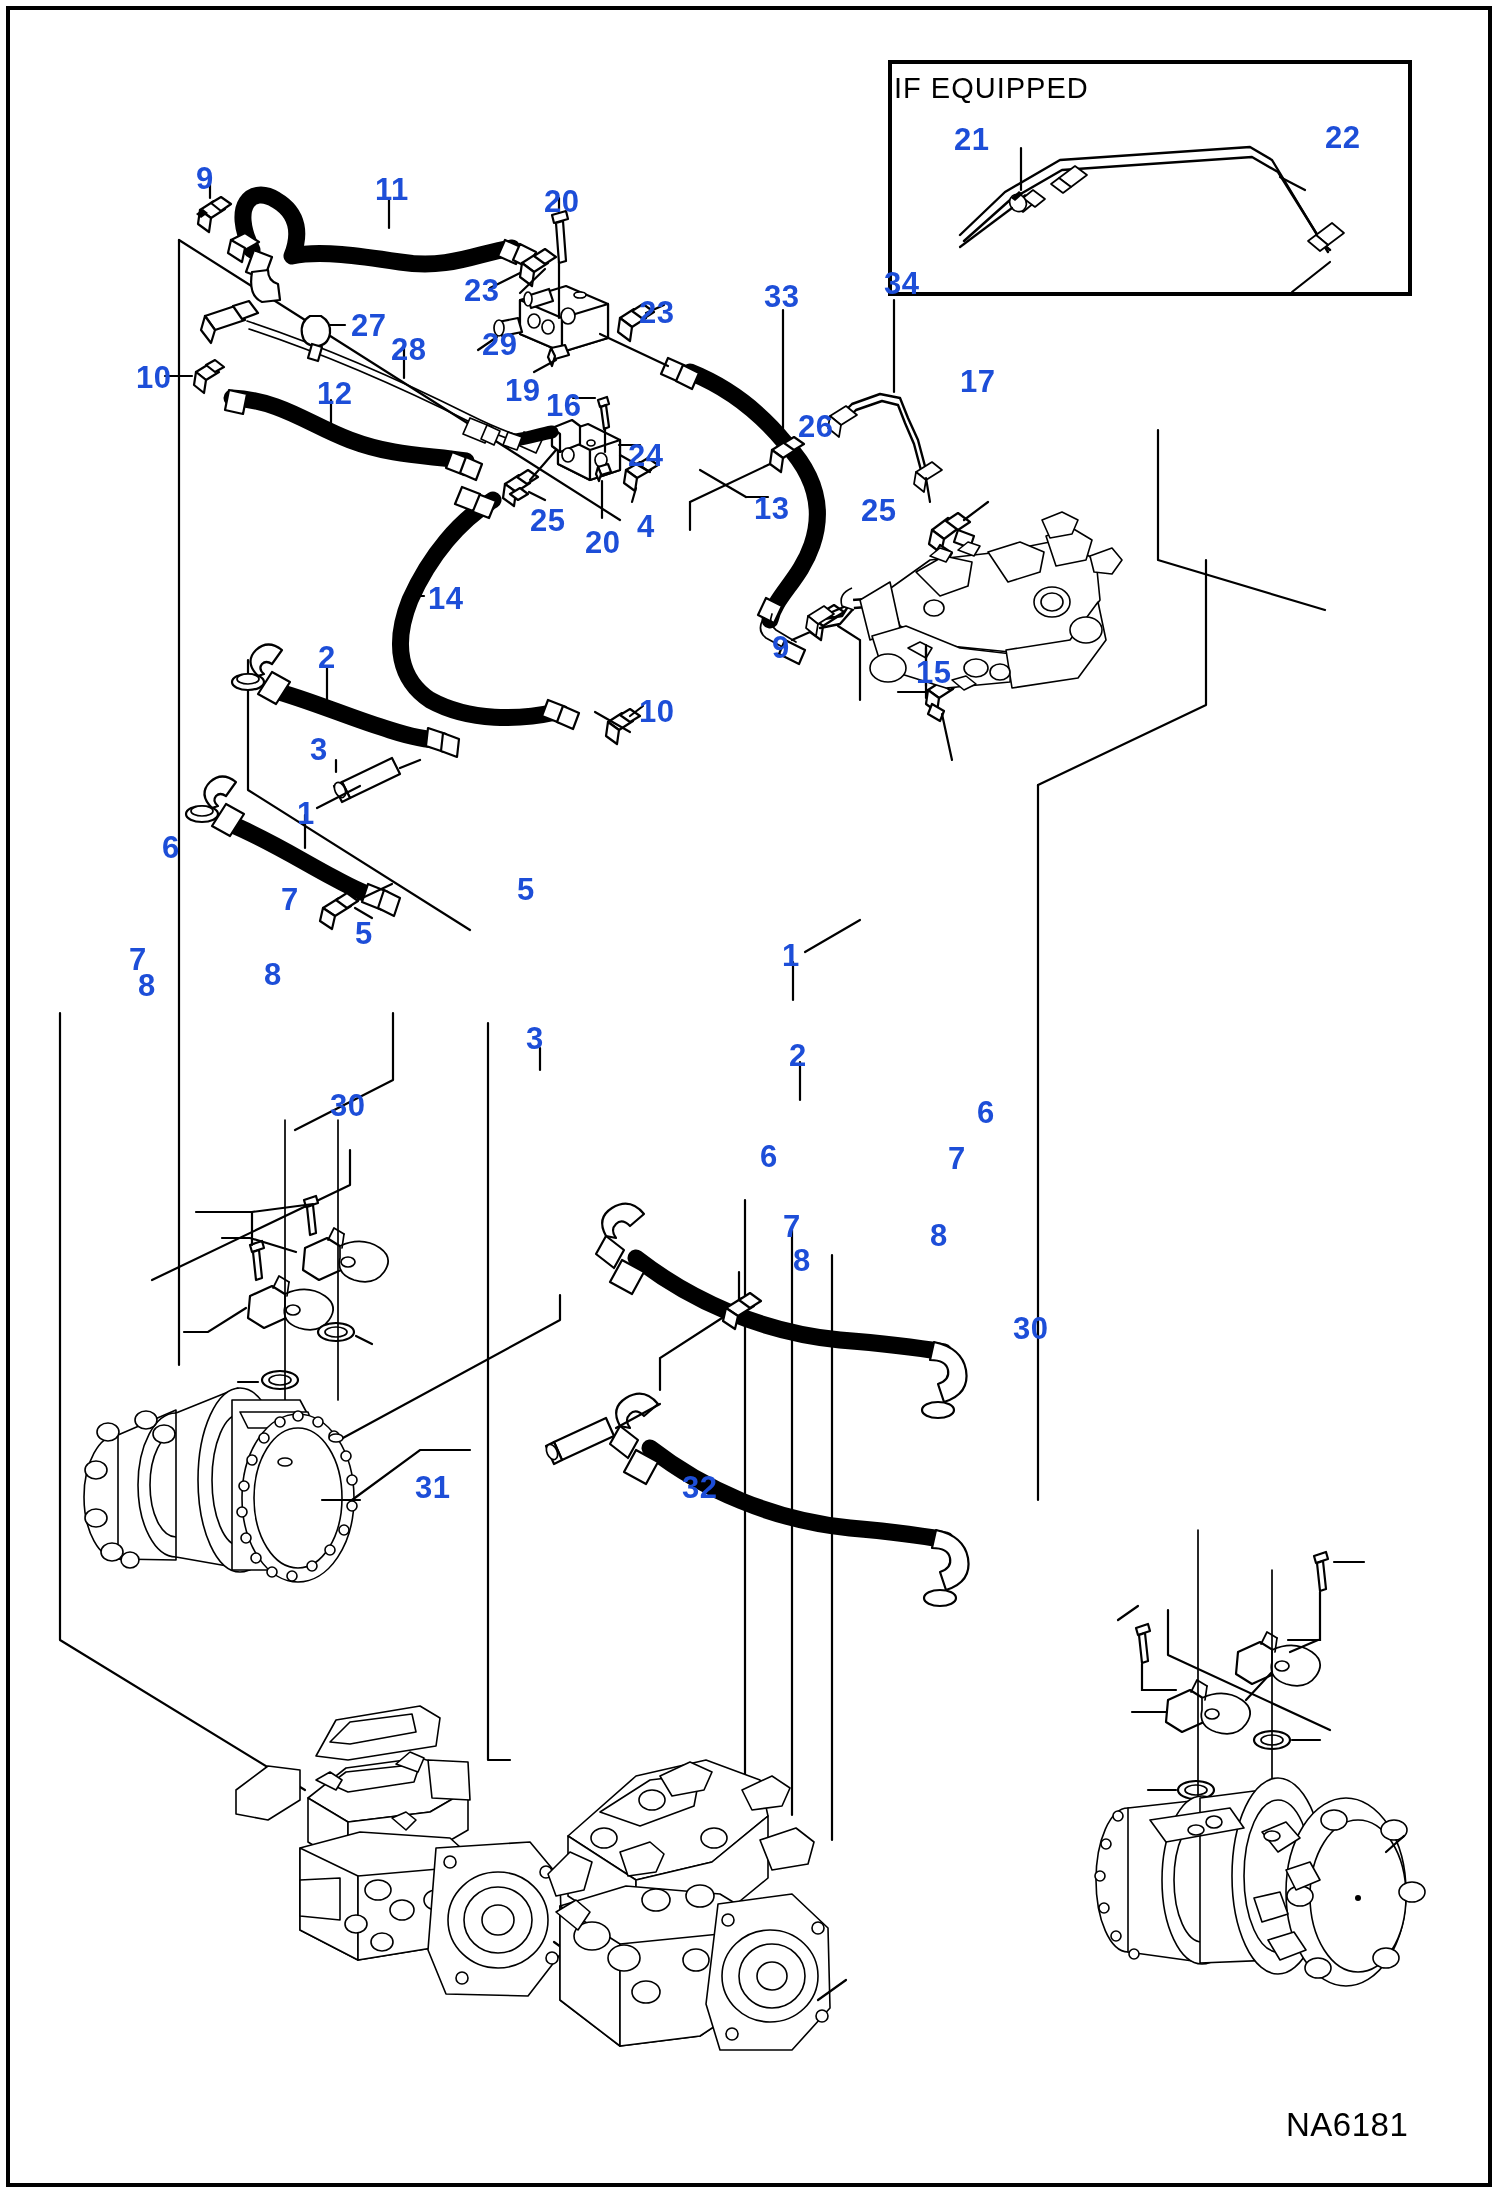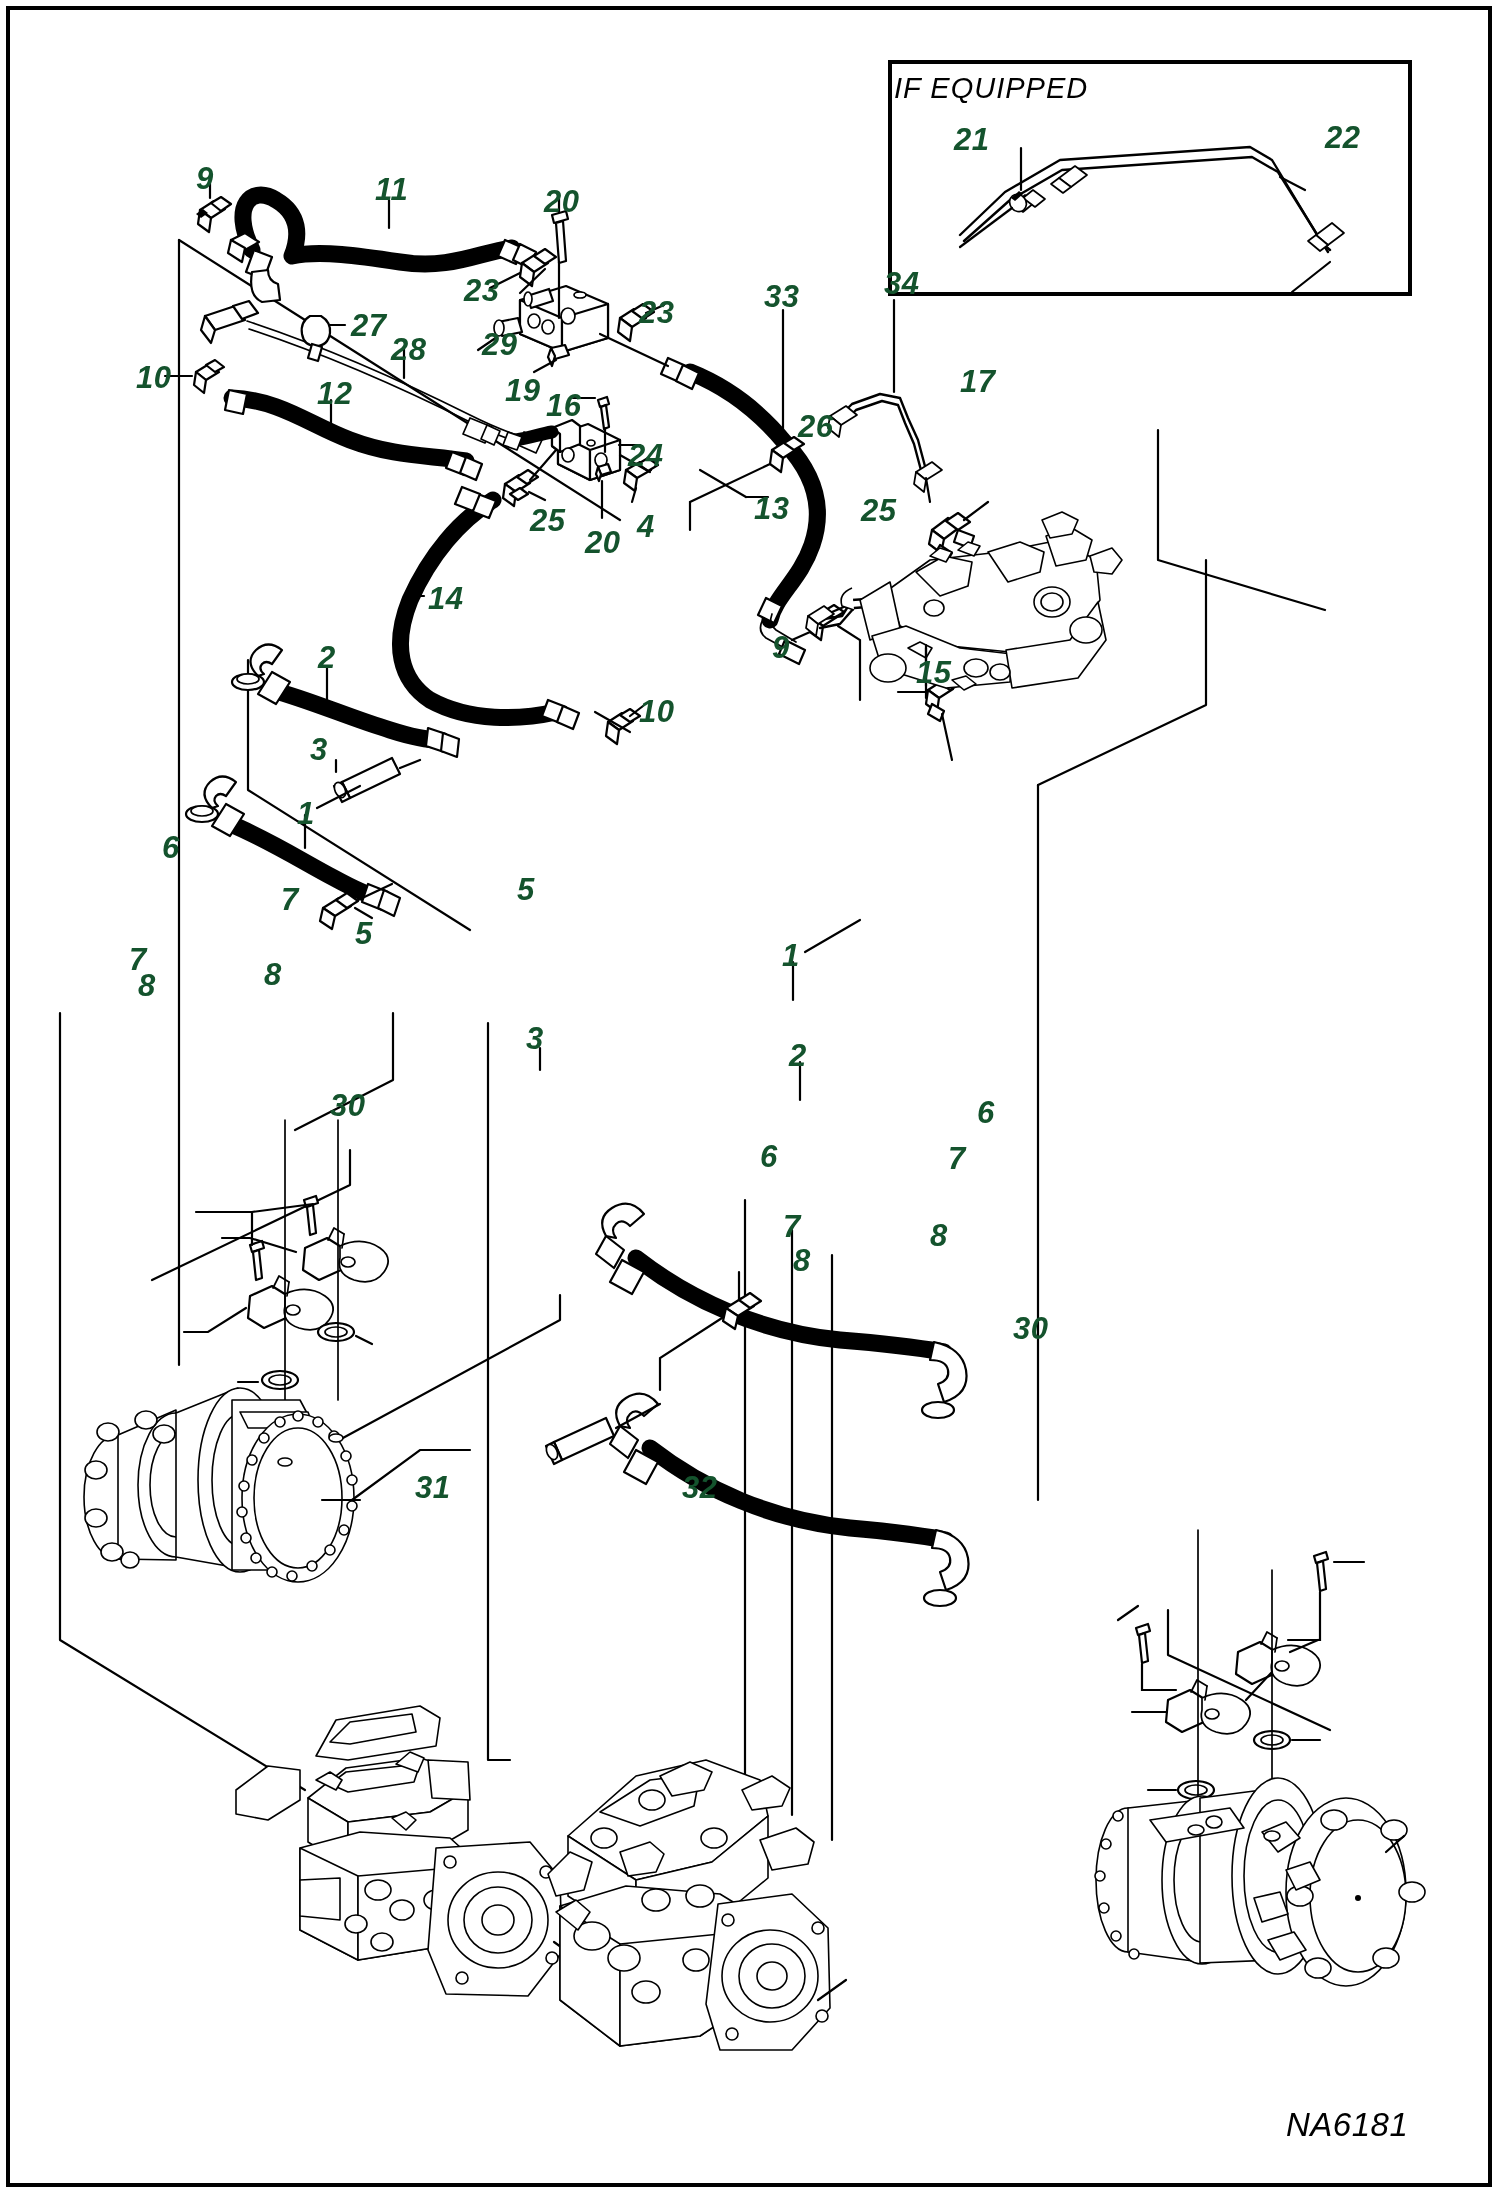--- a/index.html
+++ b/index.html
@@ -3,41 +3,40 @@
 <meta charset="utf-8">
 <title>NA6181 Hydraulic Drive Parts Diagram</title>
 <style>
   html,body{margin:0;padding:0;background:#fff;}
   body{font-family:"Liberation Sans",sans-serif;}
   #sheet{
     position:relative;
     width:1498px;height:2193px;
     background:#fff;
     overflow:hidden;
-    font-style:italic;
   }
   #sheet svg{position:absolute;left:0;top:0;width:1498px;height:2193px;}
   .brd{fill:none;stroke:#000;stroke-width:4;}
   .thin{fill:none;stroke:#000;stroke-width:2.2;stroke-linecap:round;stroke-linejoin:round;}
   .vthin{fill:none;stroke:#000;stroke-width:1.7;stroke-linecap:round;stroke-linejoin:round;}
   .lead{fill:none;stroke:#000;stroke-width:2.2;stroke-linecap:round;}
   .hose{fill:none;stroke:#000;stroke-width:17;stroke-linecap:round;stroke-linejoin:round;}
   .hose-sm{fill:none;stroke:#000;stroke-width:13;stroke-linecap:round;stroke-linejoin:round;}
   .tube{fill:none;stroke:#000;stroke-width:2.4;stroke-linecap:round;stroke-linejoin:round;}
   .wht{fill:#fff;stroke:#000;stroke-width:2.2;stroke-linejoin:round;}
   .wht-t{fill:#fff;stroke:#000;stroke-width:1.7;stroke-linejoin:round;}
   .blk{fill:#000;stroke:none;}
   .ghost{fill:#fff;stroke:#000;stroke-width:1.6;stroke-linejoin:round;}
 
   .callout{
     position:absolute;
     font-family:"Liberation Sans",sans-serif;
     font-weight:bold;
     font-size:31px;
-    color:#14532d;
+    color:#1d4ed8;
     line-height:1;
     white-space:nowrap;
     letter-spacing:0.5px;
   }
   .ifeq{
     position:absolute;
     font-family:"Liberation Sans",sans-serif;
     font-size:29px;
     font-weight:normal;
     letter-spacing:1px;

